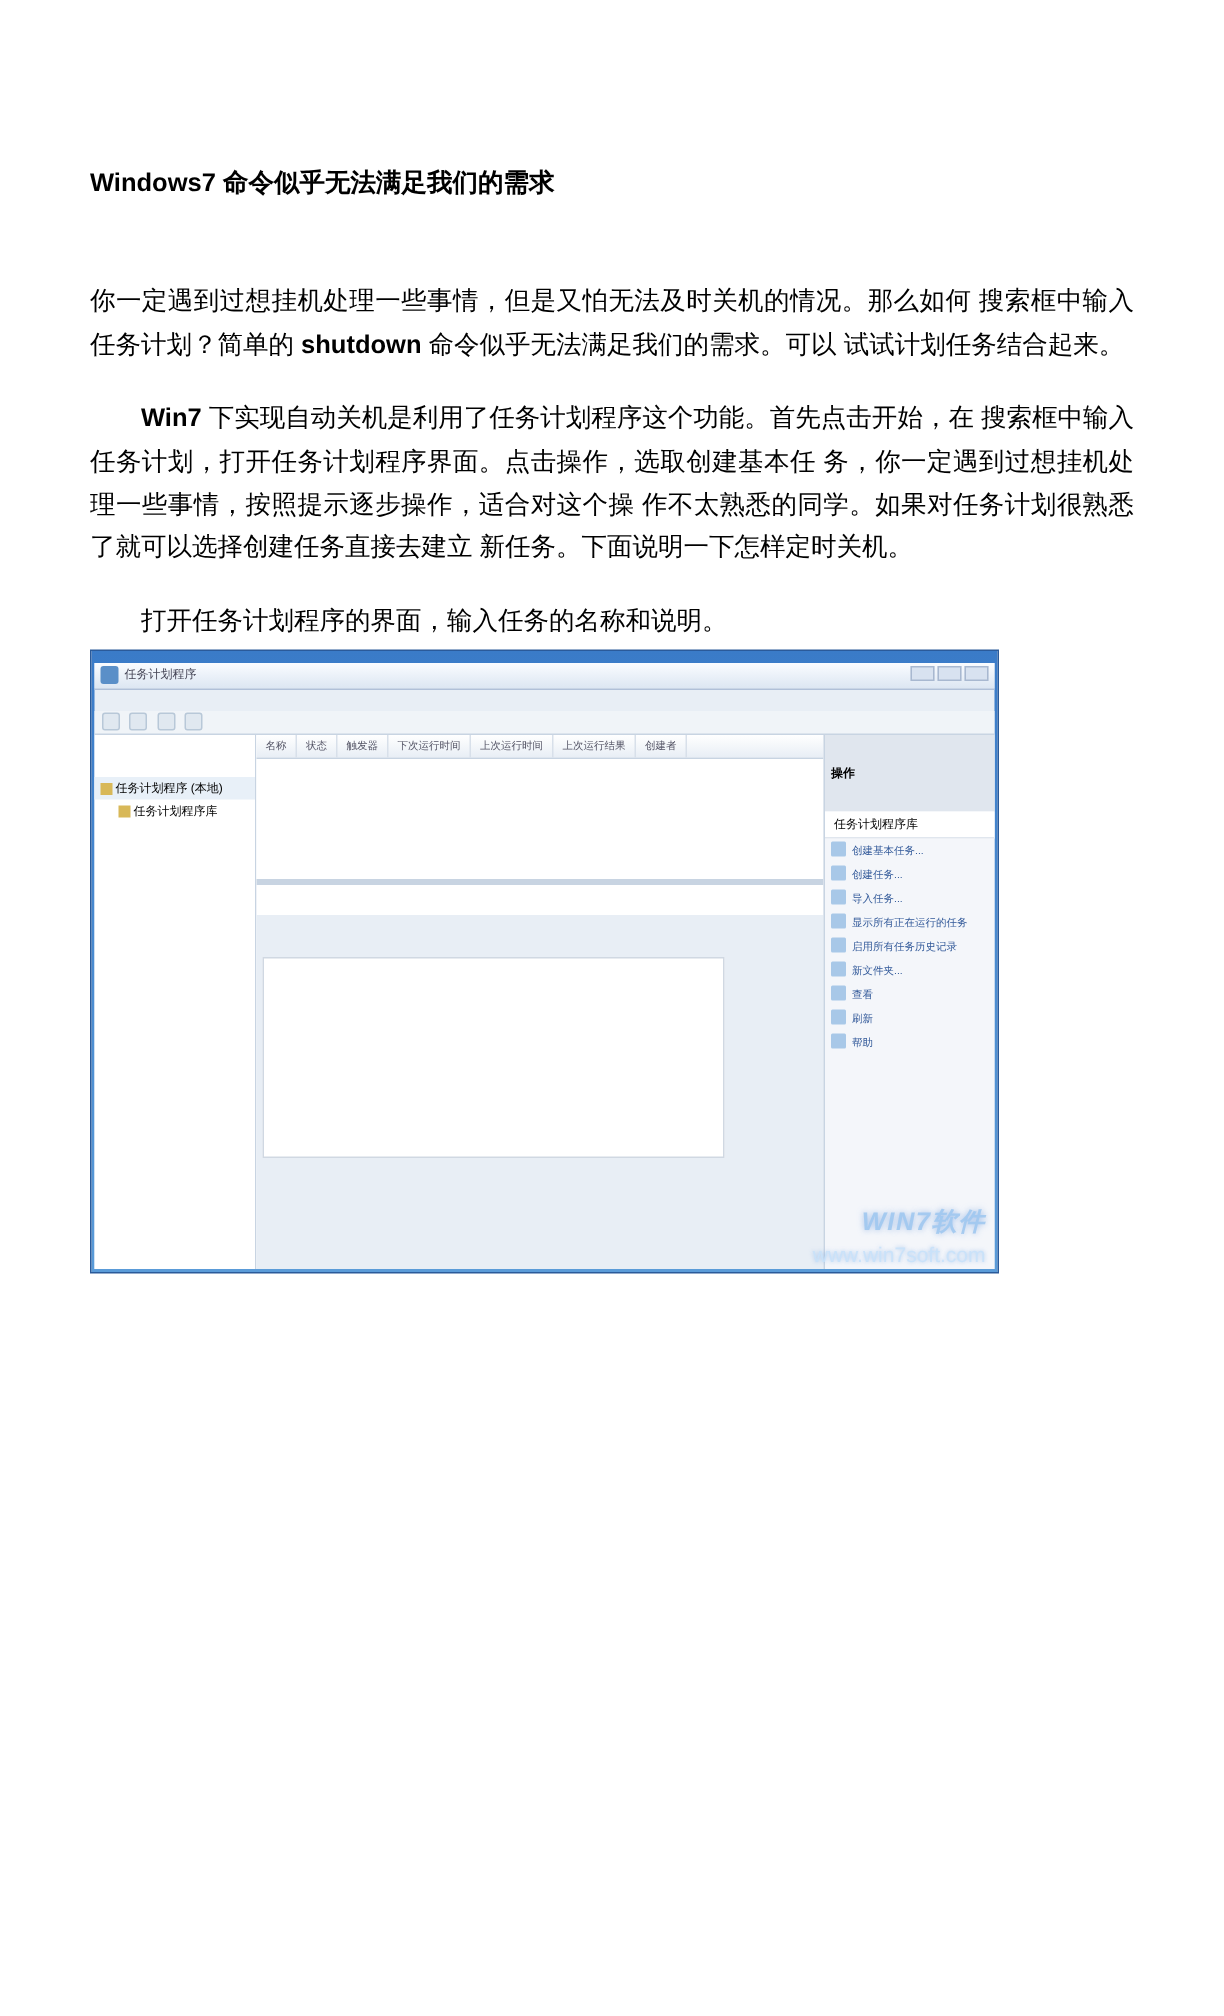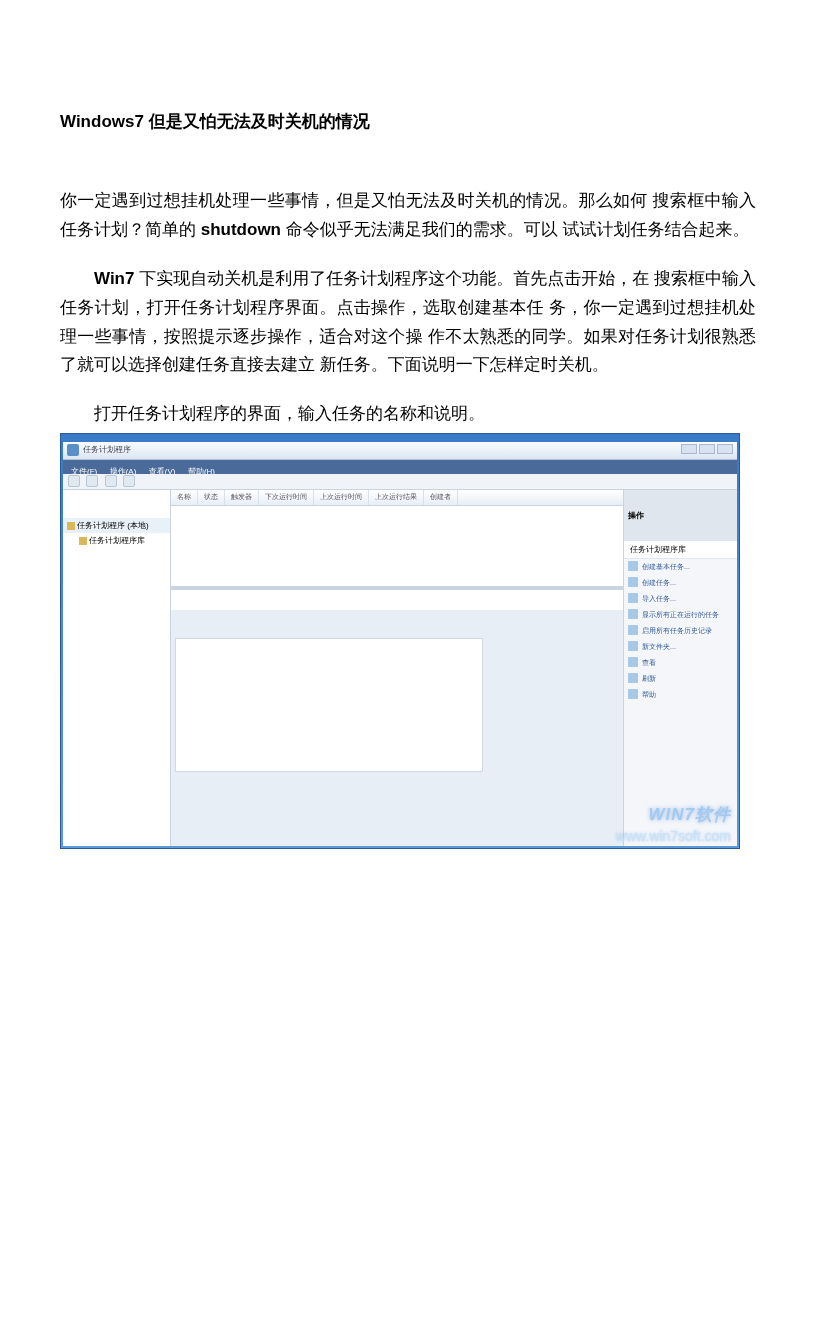--- a/index.html
+++ b/index.html
@@ -19,21 +19,21 @@
 .para {
   font-size: 17px;
   line-height: 1.7;
   margin-bottom: 20px;
   text-align: justify;
 }
 .indent { text-indent: 2em; }
 .bold { font-weight: bold; }
 .caption { font-size: 17px; text-indent: 2em; margin-bottom: 4px; line-height: 1.7; }
 .screenshot {
-  width: 680px;
+  width: 606px;
   height: 416px;
   background: linear-gradient(to bottom, #3a7bc8, #5a9bd8);
   position: relative;
   border: 1px solid #2a5a9a;
 }
 .ss-inner {
   position: absolute;
   top: 8px; left: 2px; right: 2px; bottom: 2px;
   background: #e8eef5;
 }
@@ -101,21 +101,21 @@
 .watermark2 {
   position: absolute; right: 8px; bottom: 4px;
   font-family: Arial, sans-serif; font-size: 14px;
   color: rgba(200,225,250,0.9);
   text-shadow: 0 0 3px rgba(120,170,230,0.6);
 }
 </style>
 </head>
 <body>
 
-<div class="title">Windows7 但是又怕无法及时关机的情况</div>
+<div class="title">Windows7 命令似乎无法满足我们的需求</div>
 
 <div class="para">
   <span>你一定遇到过想挂机处理一些事情，但是又怕无法及时关机的情况。那么如何 搜索框中输入任务计划？简单的 </span><span class="bold">shutdown</span><span> 命令似乎无法满足我们的需求。可以 试试计划任务结合起来。</span>
 </div>
 
 <div class="para indent">
   <span class="bold">Win7</span><span> 下实现自动关机是利用了任务计划程序这个功能。首先点击开始，在 搜索框中输入任务计划，打开任务计划程序界面。点击操作，选取创建基本任 务，你一定遇到过想挂机处理一些事情，按照提示逐步操作，适合对这个操 作不太熟悉的同学。如果对任务计划很熟悉了就可以选择创建任务直接去建立 新任务。下面说明一下怎样定时关机。</span>
 </div>
 
 <div class="caption">打开任务计划程序的界面，输入任务的名称和说明。</div>
@@ -126,26 +126,20 @@
     <div class="ss-titlebar">
       <div class="ss-tb-icon"></div>
       <div class="ss-tb-text">任务计划程序</div>
       <div class="ss-win-ctrl">
         <span></span>
         <span></span>
         <span></span>
       </div>
     </div>
 
-    <div class="ss-menubar">
-      <span class="ss-menu-item">文件(F)</span>
-      <span class="ss-menu-item">操作(A)</span>
-      <span class="ss-menu-item">查看(V)</span>
-      <span class="ss-menu-item">帮助(H)</span>
-    </div>
 
     <div class="ss-toolbar">
       <span class="ss-tool"></span>
       <span class="ss-tool"></span>
       <span class="ss-tool"></span>
       <span class="ss-tool"></span>
     </div>
 
     <div class="ss-left">
       <div class="ss-tree-root">

